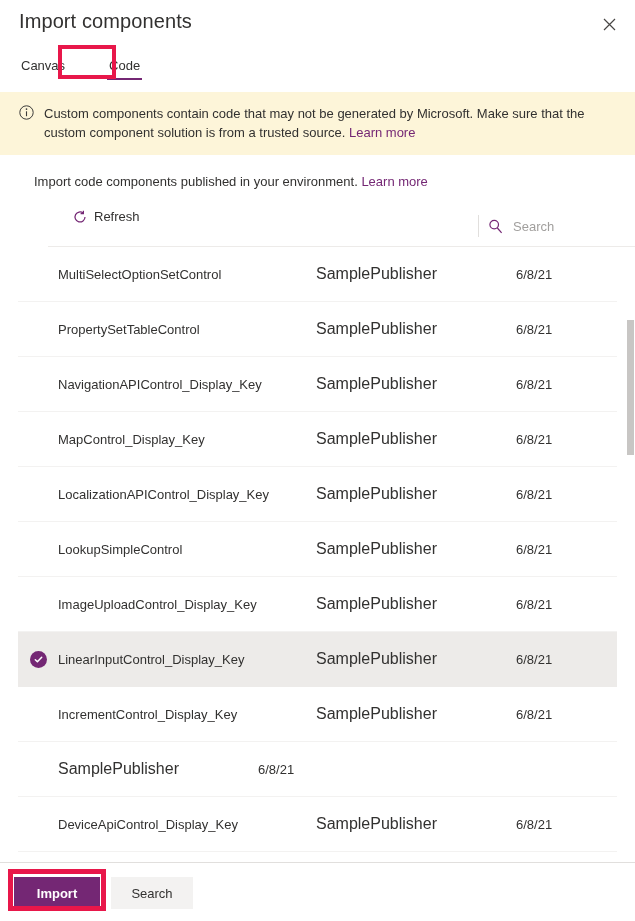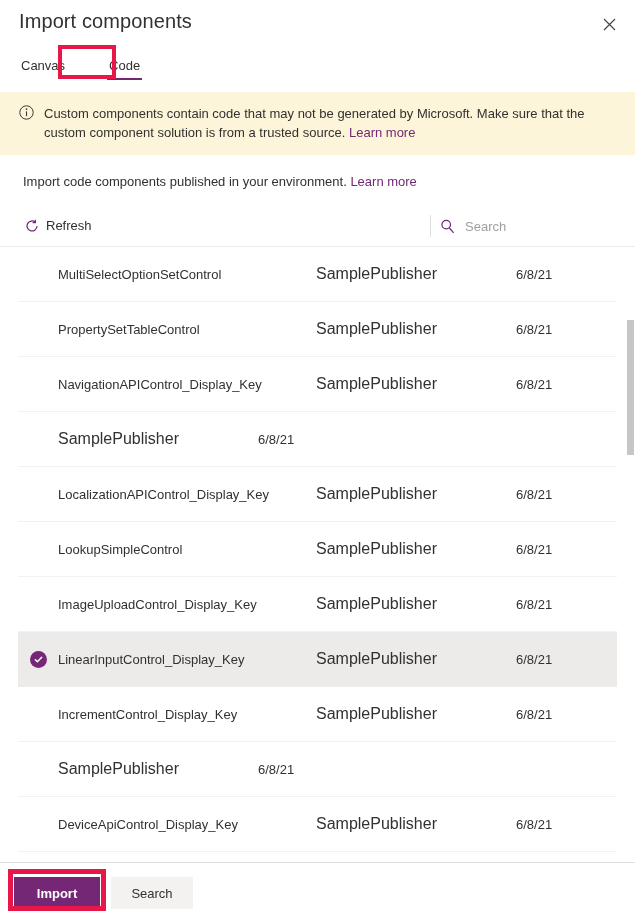--- a/index.html
+++ b/index.html
@@ -109,36 +109,37 @@
     color: #323130;
   }
   .link {
     color: #742774;
     text-decoration: none;
     cursor: pointer;
   }
 
   
   .subtitle {
-    padding: 18px 19px 0 23px;
+    padding: 18px 19px 0 34px;
     font-size: 13px;
     color: #323130;
     line-height: 18px;
   }
 
   
   .command-bar {
     margin-top: 14px;
     height: 42px;
     display: flex;
-    align-items: center;
+    align-items: flex-start;
     padding: 0 19px 0 19px;
     border-bottom: 1px solid #edebe9;
     box-sizing: border-box;
     position: relative;
+    margin-left: 48px;
   }
   .cmd-btn {
     display: flex;
     align-items: center;
     background: transparent;
     border: none;
     padding: 4px 6px;
     cursor: pointer;
     font-size: 13px;
     color: #323130;
@@ -389,20 +390,21 @@
         <div class="row-date">6/8/21</div>
       </div>
       <div class="row">
         <div class="row-check"></div>
         <div class="row-name">NavigationAPIControl_Display_Key</div>
         <div class="row-publisher">SamplePublisher</div>
         <div class="row-date">6/8/21</div>
       </div>
       <div class="row">
         <div class="row-check"></div>
+        <div class="row-name">MapControl_Display_Key</div>
         <div class="row-publisher">SamplePublisher</div>
         <div class="row-date">6/8/21</div>
       </div>
       <div class="row">
         <div class="row-check"></div>
         <div class="row-name">LocalizationAPIControl_Display_Key</div>
         <div class="row-publisher">SamplePublisher</div>
         <div class="row-date">6/8/21</div>
       </div>
       <div class="row">

